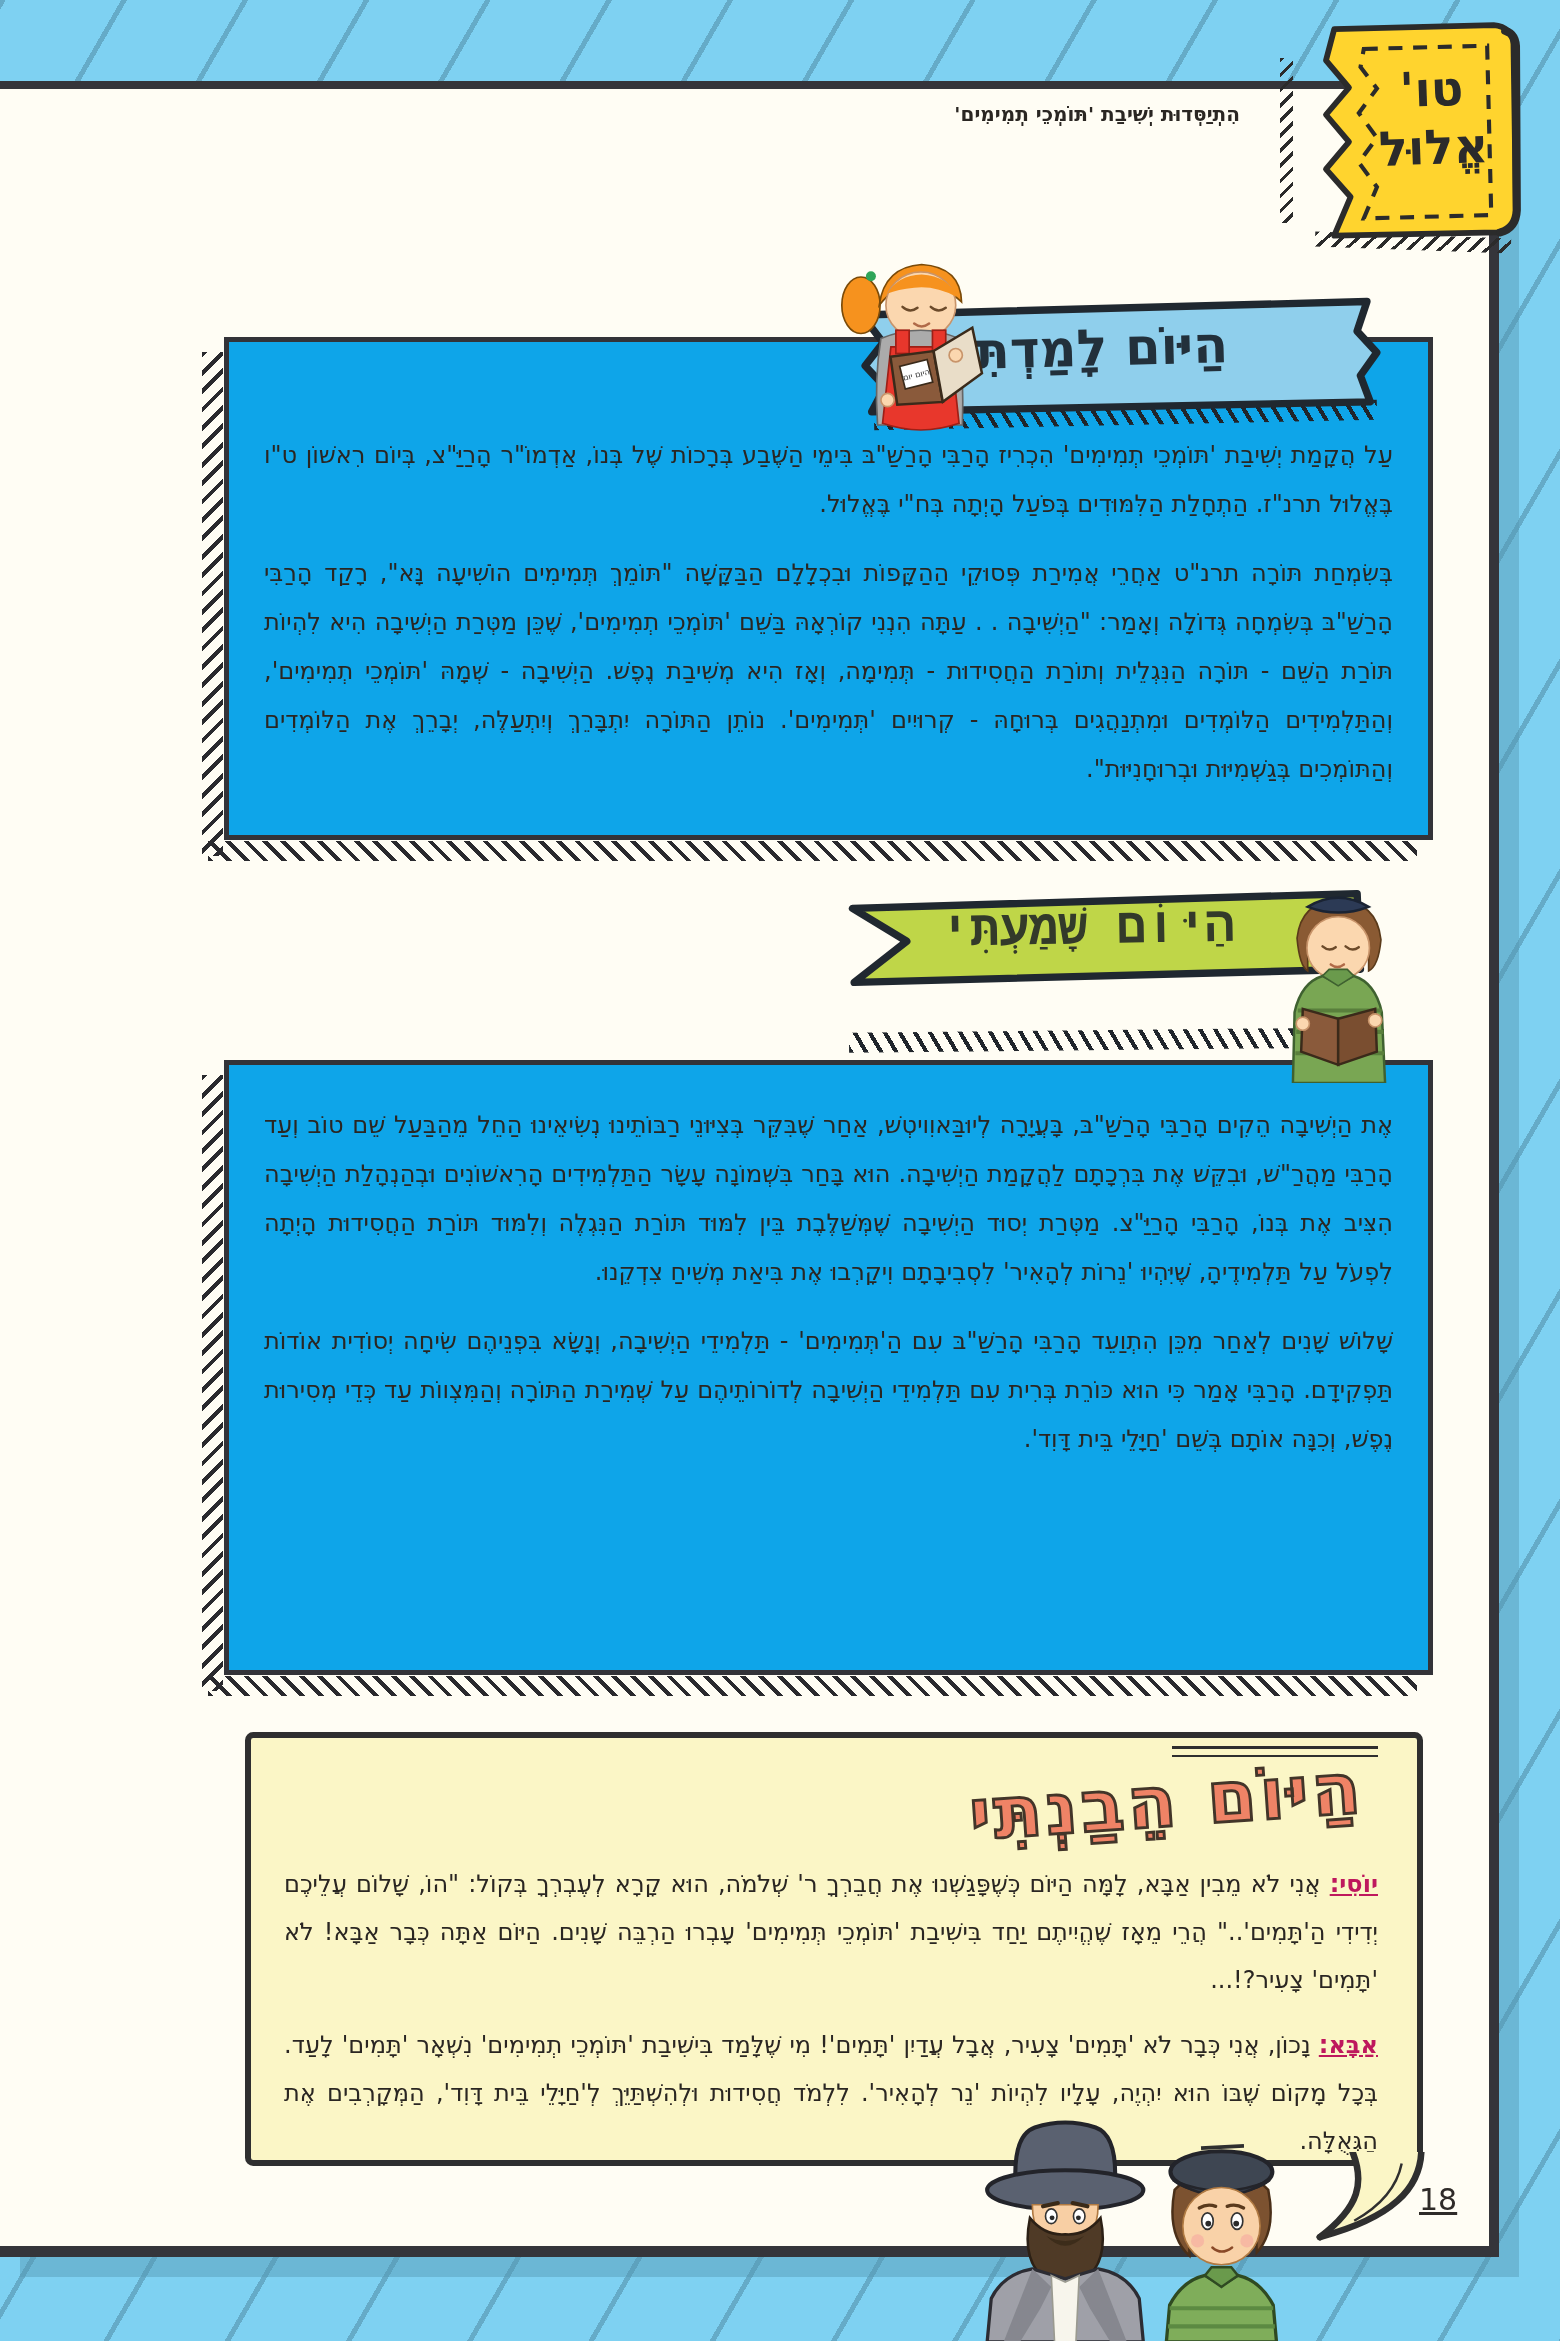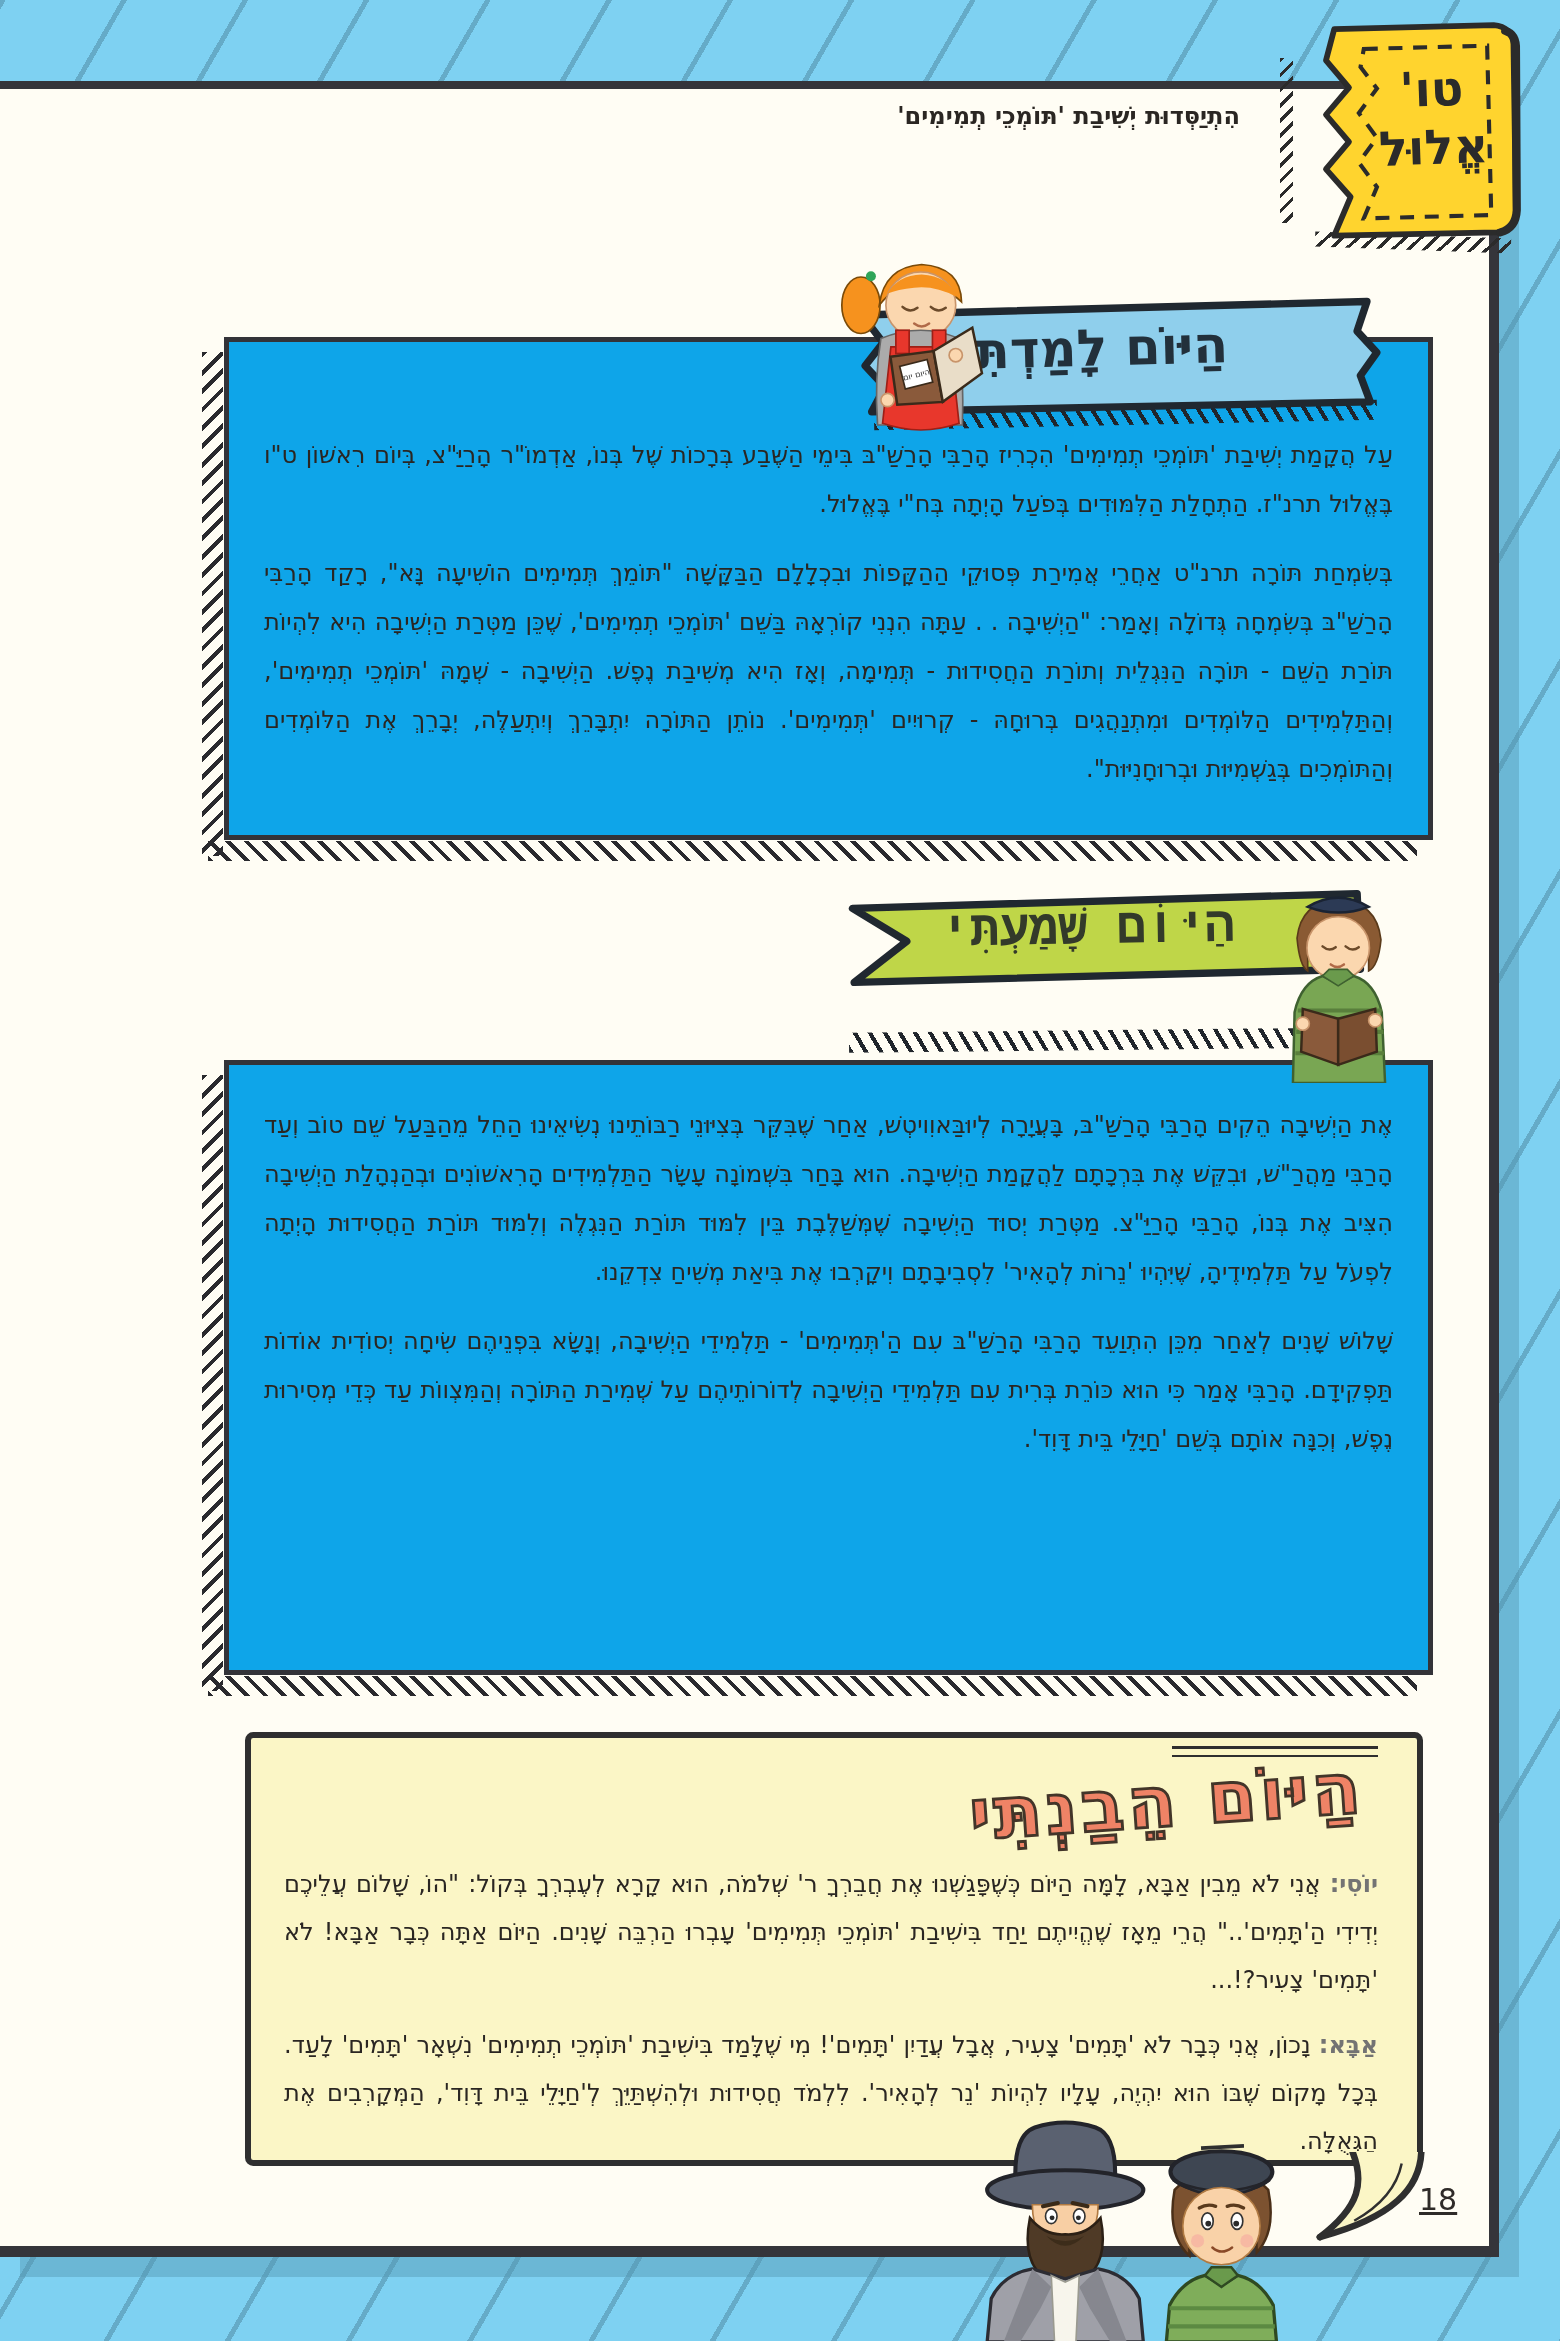--- a/index.html
+++ b/index.html
@@ -12,21 +12,21 @@
   .stage{position:absolute;inset:0;}
   
   .panel{
     position:absolute;left:0;top:81px;width:1489px;height:2157px;
     background:#FFFDF4;
     border-top:8.2px solid #35353A;border-right:10px solid #35353A;border-bottom:11.5px solid #35353A;
     box-shadow:20px 20px 0 rgba(85,150,178,.45);
   }
   .page-header{
     position:absolute;top:102px;right:321px;z-index:3;
-    font-size:24px;font-weight:bold;color:#2A2622;direction:rtl;
+    font-size:20px;font-weight:bold;color:#2A2622;direction:rtl;
   }
   .page-number{
     position:absolute;left:1419px;top:2182px;z-index:3;
     font-size:30px;color:#2F2B28;text-decoration:underline;
   }
   
   .ribbon{position:absolute;left:1298px;top:21.4px;width:227px;height:220px;z-index:8;}
   .ribbon svg{position:absolute;inset:0;}
   .ribbon-text{
     position:absolute;left:64px;top:39px;width:141px;z-index:2;
@@ -77,21 +77,21 @@
   }
   .bubble-topline{position:absolute;top:8.2px;right:39px;width:206px;height:5.8px;border-top:3.3px solid #2F2F2F;border-bottom:2.5px solid #2F2F2F;}
   .bubble-title{
     position:absolute;top:28px;right:90px;z-index:2;
     font-size:71px;font-weight:bold;color:#EF8366;direction:rtl;
     -webkit-text-stroke:2.9px #423529;transform:rotate(-4deg);letter-spacing:3.3px;
   }
   .sparkle{position:absolute;z-index:2;}
   .dialogue-area{position:absolute;left:33px;right:39px;top:122px;}
   .dialogue{margin:0 0 16.5px 0;font-size:24px;line-height:48px;text-align:justify;}
-  .dialogue b{color:#737373;}
+  .dialogue b{color:#be185d;text-decoration:underline;}
   .bubble-dash{position:absolute;right:173px;bottom:11.5px;width:43px;border-top:4.1px solid #2F2F2F;transform:rotate(-3deg);}
   .tail{position:absolute;left:1305px;top:2152px;width:123px;height:90px;z-index:4;}
   
   .girl{position:absolute;left:836px;top:253px;width:148px;height:191px;z-index:6;}
   .boy{position:absolute;left:1260px;top:887px;width:158px;height:196px;z-index:6;}
   .characters{position:absolute;left:954px;top:2111px;width:354px;height:231px;z-index:7;}
 </style>
 </head>
 <body>
 

